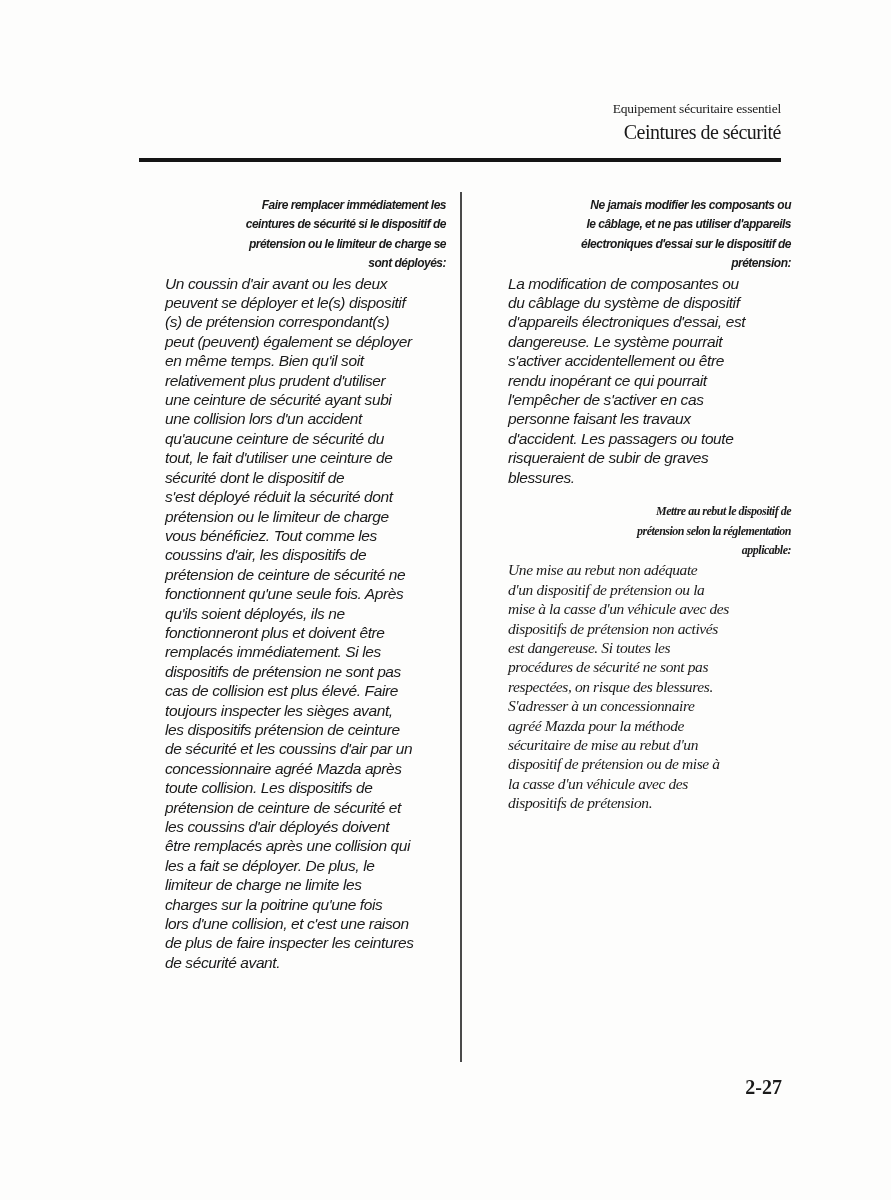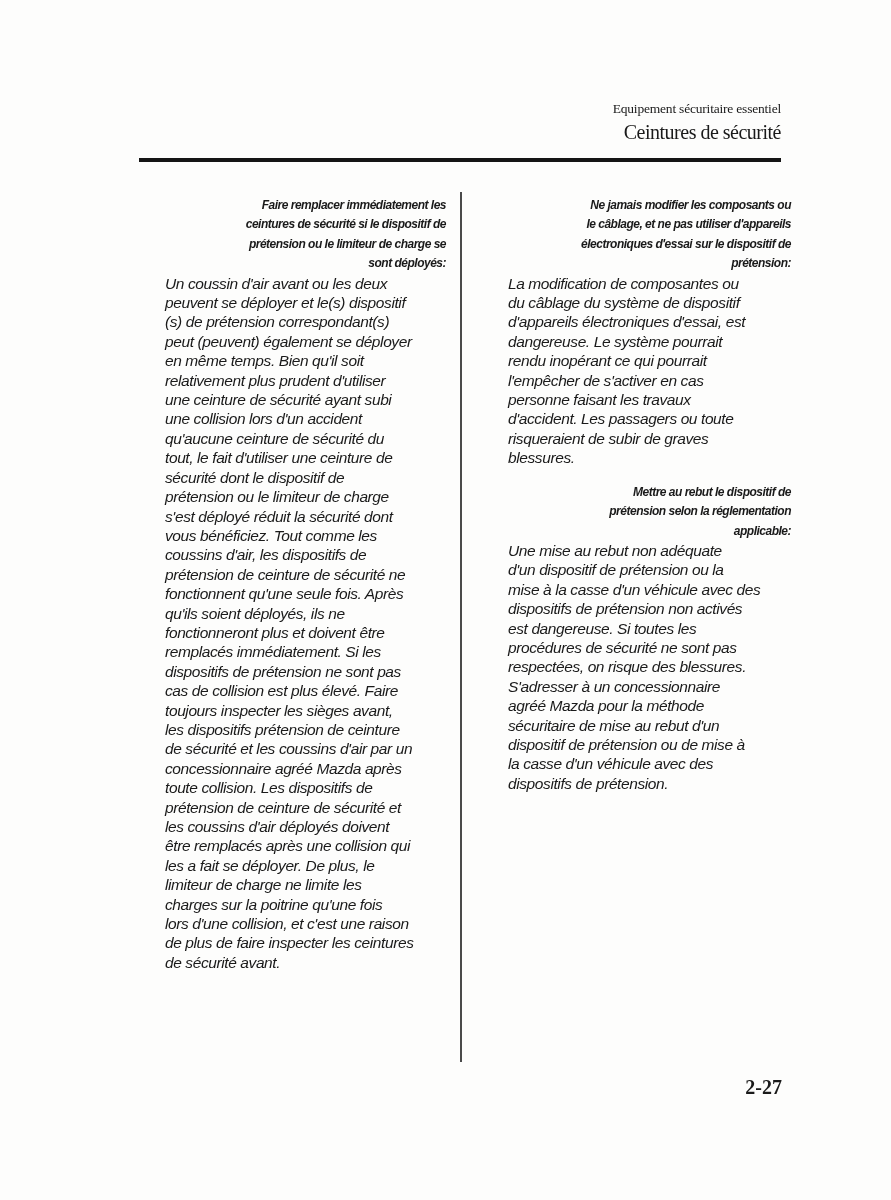--- a/index.html
+++ b/index.html
@@ -59,21 +59,21 @@
     font-family: "Liberation Sans", sans-serif;
     font-style: italic;
     font-size: 15.5px;
     line-height: 19.4px;
     letter-spacing: -0.4px;
     white-space: nowrap;
   }
   .col-left  { left: 140px; width: 306px; }
   .col-right { left: 483px; width: 308px; }
 
-  .block + .block { margin-top: 15px; }
+  .block + .block { margin-top: 15px; font-family: Liberation Serif, serif; }
 
   .h-line {
     font-weight: bold;
     font-size: 12px;
     letter-spacing: -0.5px;
     text-align: right;
   }
   .b-line {
     padding-left: 25px;
   }
@@ -110,22 +110,22 @@
       <div class="b-line">peuvent se déployer et le(s) dispositif</div>
       <div class="b-line">(s) de prétension correspondant(s)</div>
       <div class="b-line">peut (peuvent) également se déployer</div>
       <div class="b-line">en même temps. Bien qu'il soit</div>
       <div class="b-line">relativement plus prudent d'utiliser</div>
       <div class="b-line">une ceinture de sécurité ayant subi</div>
       <div class="b-line">une collision lors d'un accident</div>
       <div class="b-line">qu'aucune ceinture de sécurité du</div>
       <div class="b-line">tout, le fait d'utiliser une ceinture de</div>
       <div class="b-line">sécurité dont le dispositif de</div>
+      <div class="b-line">s'est déployé réduit la sécurité dont</div>
       <div class="b-line">prétension ou le limiteur de charge</div>
-      <div class="b-line">s'est déployé réduit la sécurité dont</div>
       <div class="b-line">vous bénéficiez. Tout comme les</div>
       <div class="b-line">coussins d'air, les dispositifs de</div>
       <div class="b-line">prétension de ceinture de sécurité ne</div>
       <div class="b-line">fonctionnent qu'une seule fois. Après</div>
       <div class="b-line">qu'ils soient déployés, ils ne</div>
       <div class="b-line">fonctionneront plus et doivent être</div>
       <div class="b-line">remplacés immédiatement. Si les</div>
       <div class="b-line">dispositifs de prétension ne sont pas</div>
       <div class="b-line">cas de collision est plus élevé. Faire</div>
       <div class="b-line">toujours inspecter les sièges avant,</div>
@@ -148,20 +148,21 @@
 <div class="text-column col-right">
     <div class="block">
       <div class="h-line">Ne jamais modifier les composants ou</div>
       <div class="h-line">le câblage, et ne pas utiliser d'appareils</div>
       <div class="h-line">électroniques d'essai sur le dispositif de</div>
       <div class="h-line">prétension:</div>
       <div class="b-line">La modification de composantes ou</div>
       <div class="b-line">du câblage du système de dispositif</div>
       <div class="b-line">d'appareils électroniques d'essai, est</div>
       <div class="b-line">dangereuse. Le système pourrait</div>
+      <div class="b-line">s'activer accidentellement ou être</div>
       <div class="b-line">rendu inopérant ce qui pourrait</div>
       <div class="b-line">l'empêcher de s'activer en cas</div>
       <div class="b-line">personne faisant les travaux</div>
       <div class="b-line">d'accident. Les passagers ou toute</div>
       <div class="b-line">risqueraient de subir de graves</div>
       <div class="b-line">blessures.</div>
     </div>
     <div class="block">
       <div class="h-line">Mettre au rebut le dispositif de</div>
       <div class="h-line">prétension selon la réglementation</div>

